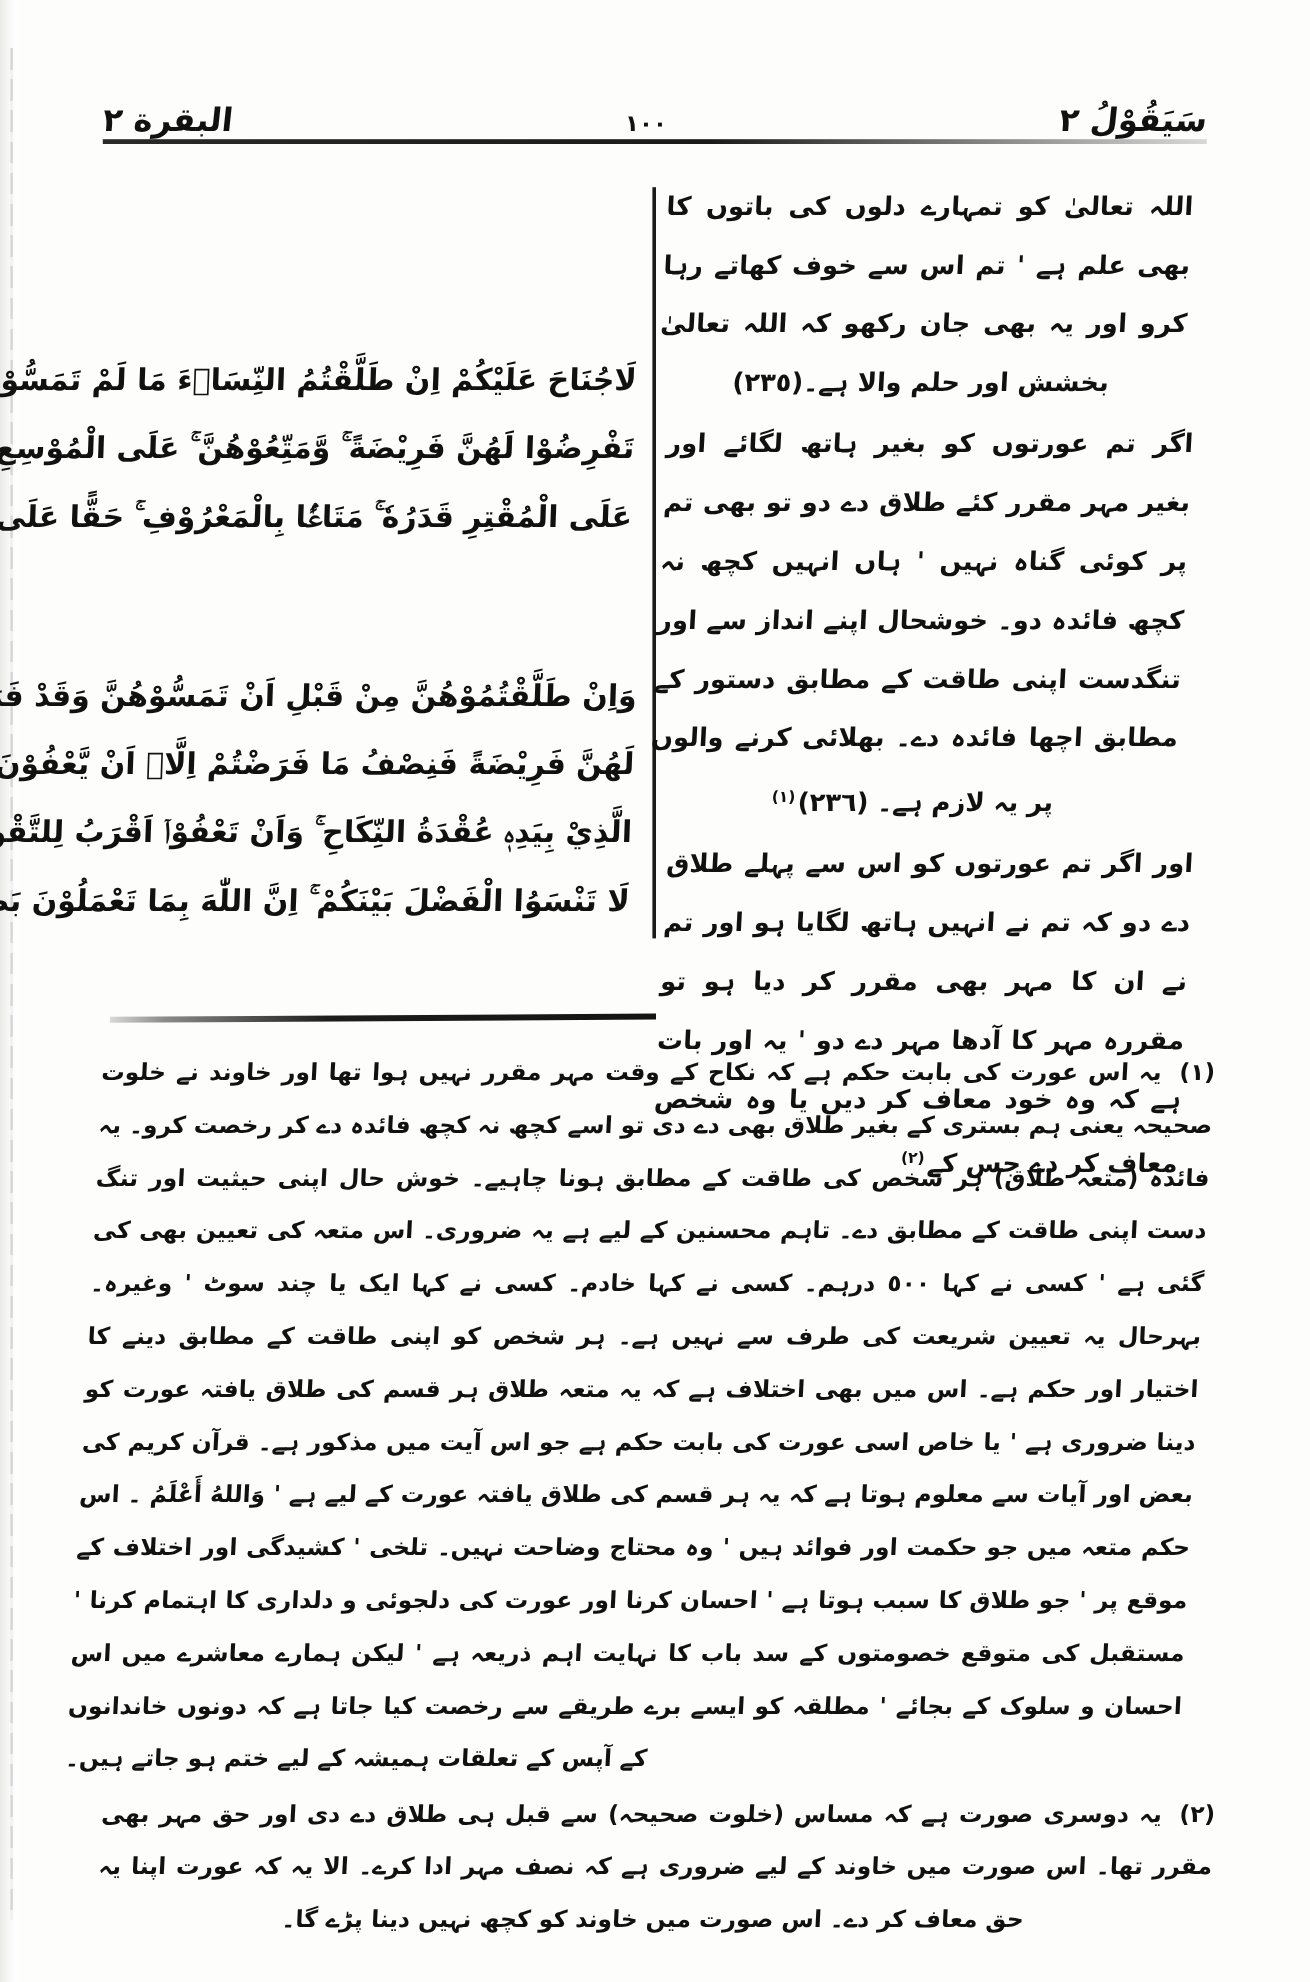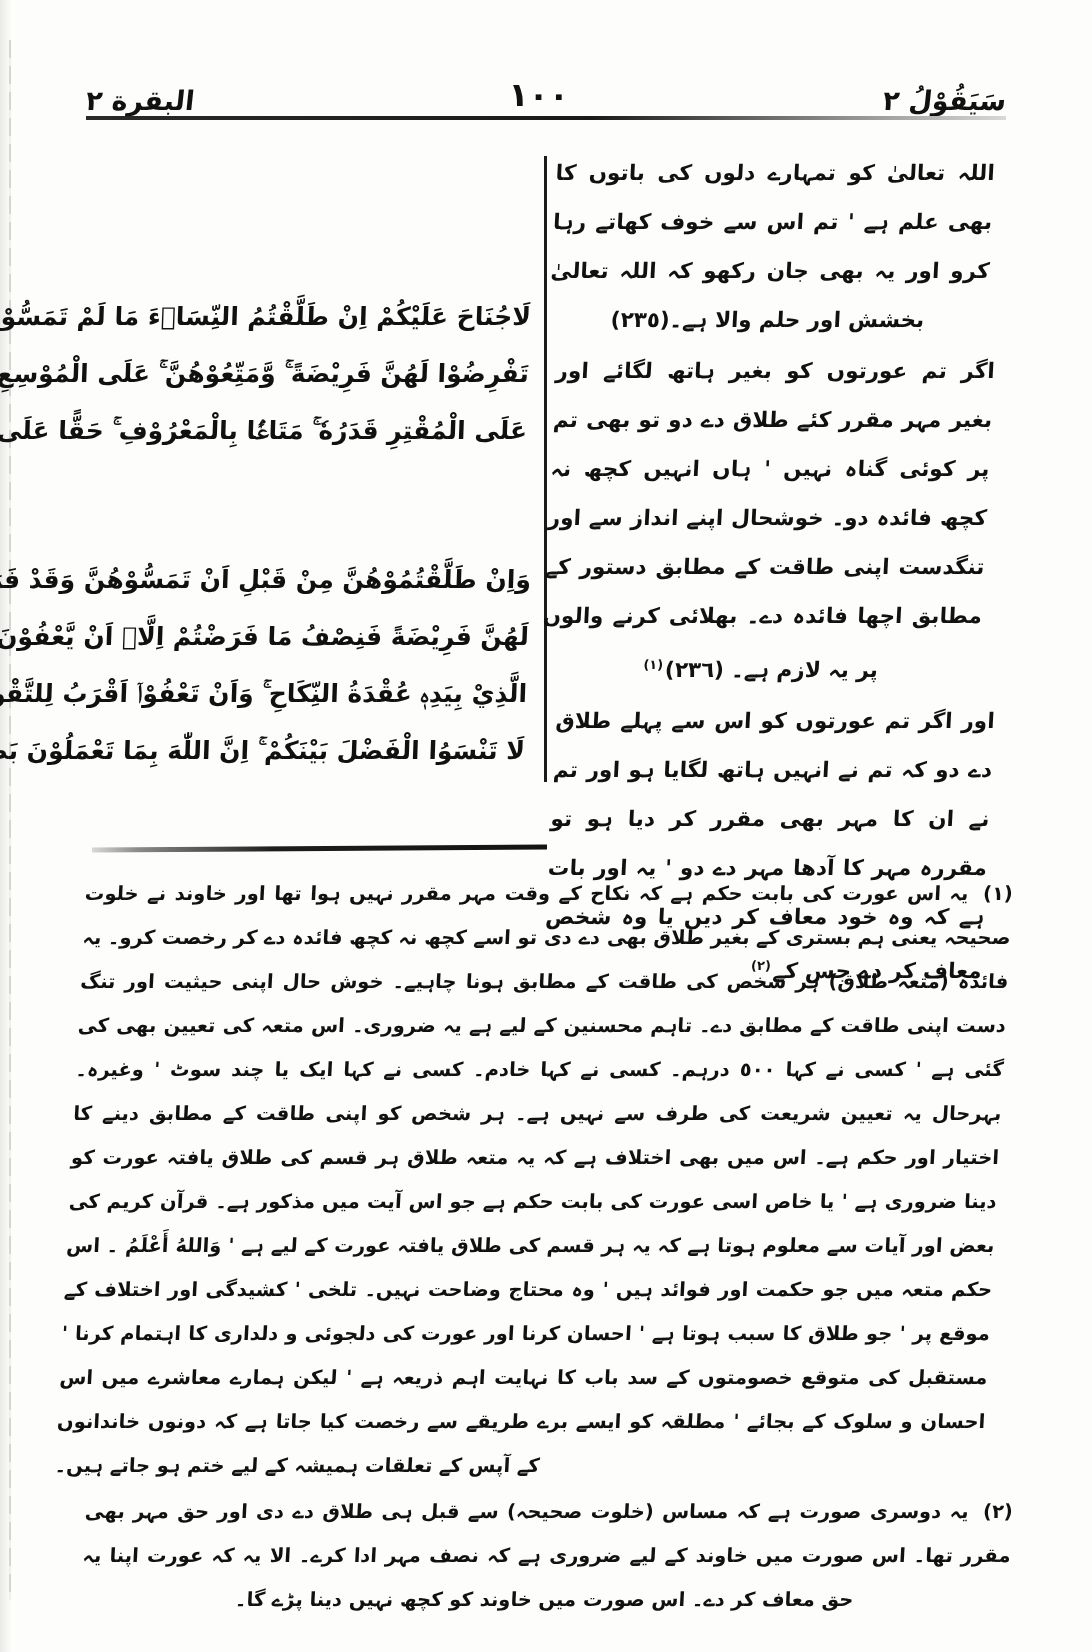--- a/index.html
+++ b/index.html
@@ -59,21 +59,21 @@
     font-family: "DejaVu Sans", "Liberation Sans", sans-serif;
     font-size: 27px;
     font-weight: 700;
     line-height: 1;
     letter-spacing: -.5px;
     white-space: nowrap;
   }
   .head-right { transform: skewX(-6deg); }
   .head-left  { transform: skewX(-6deg); }
   .head-page-number {
-    font-size: 33px;
+    font-size: 19px;
     font-weight: 700;
     letter-spacing: 1px;
   }
   .head-rule {
     position: absolute;
     left: 86px;
     top: 116px;
     width: 920px;
     height: 4px;
     background: linear-gradient(90deg,#2a2a2a 0%,#1a1a1a 55%,#8d8d8d 82%,#d8d8d8 100%);

